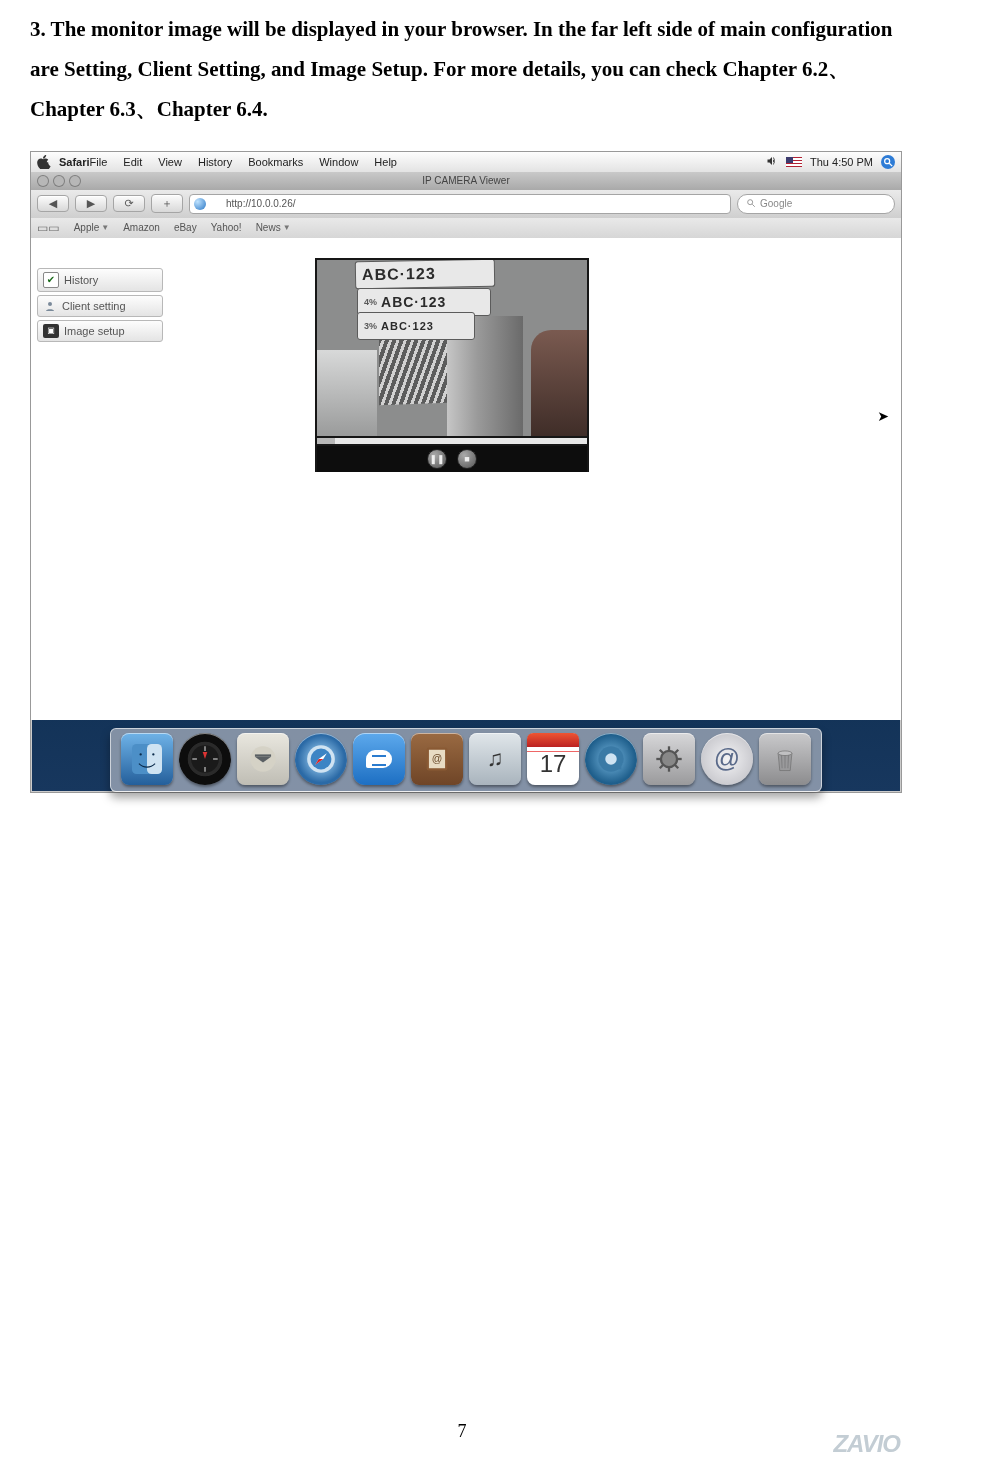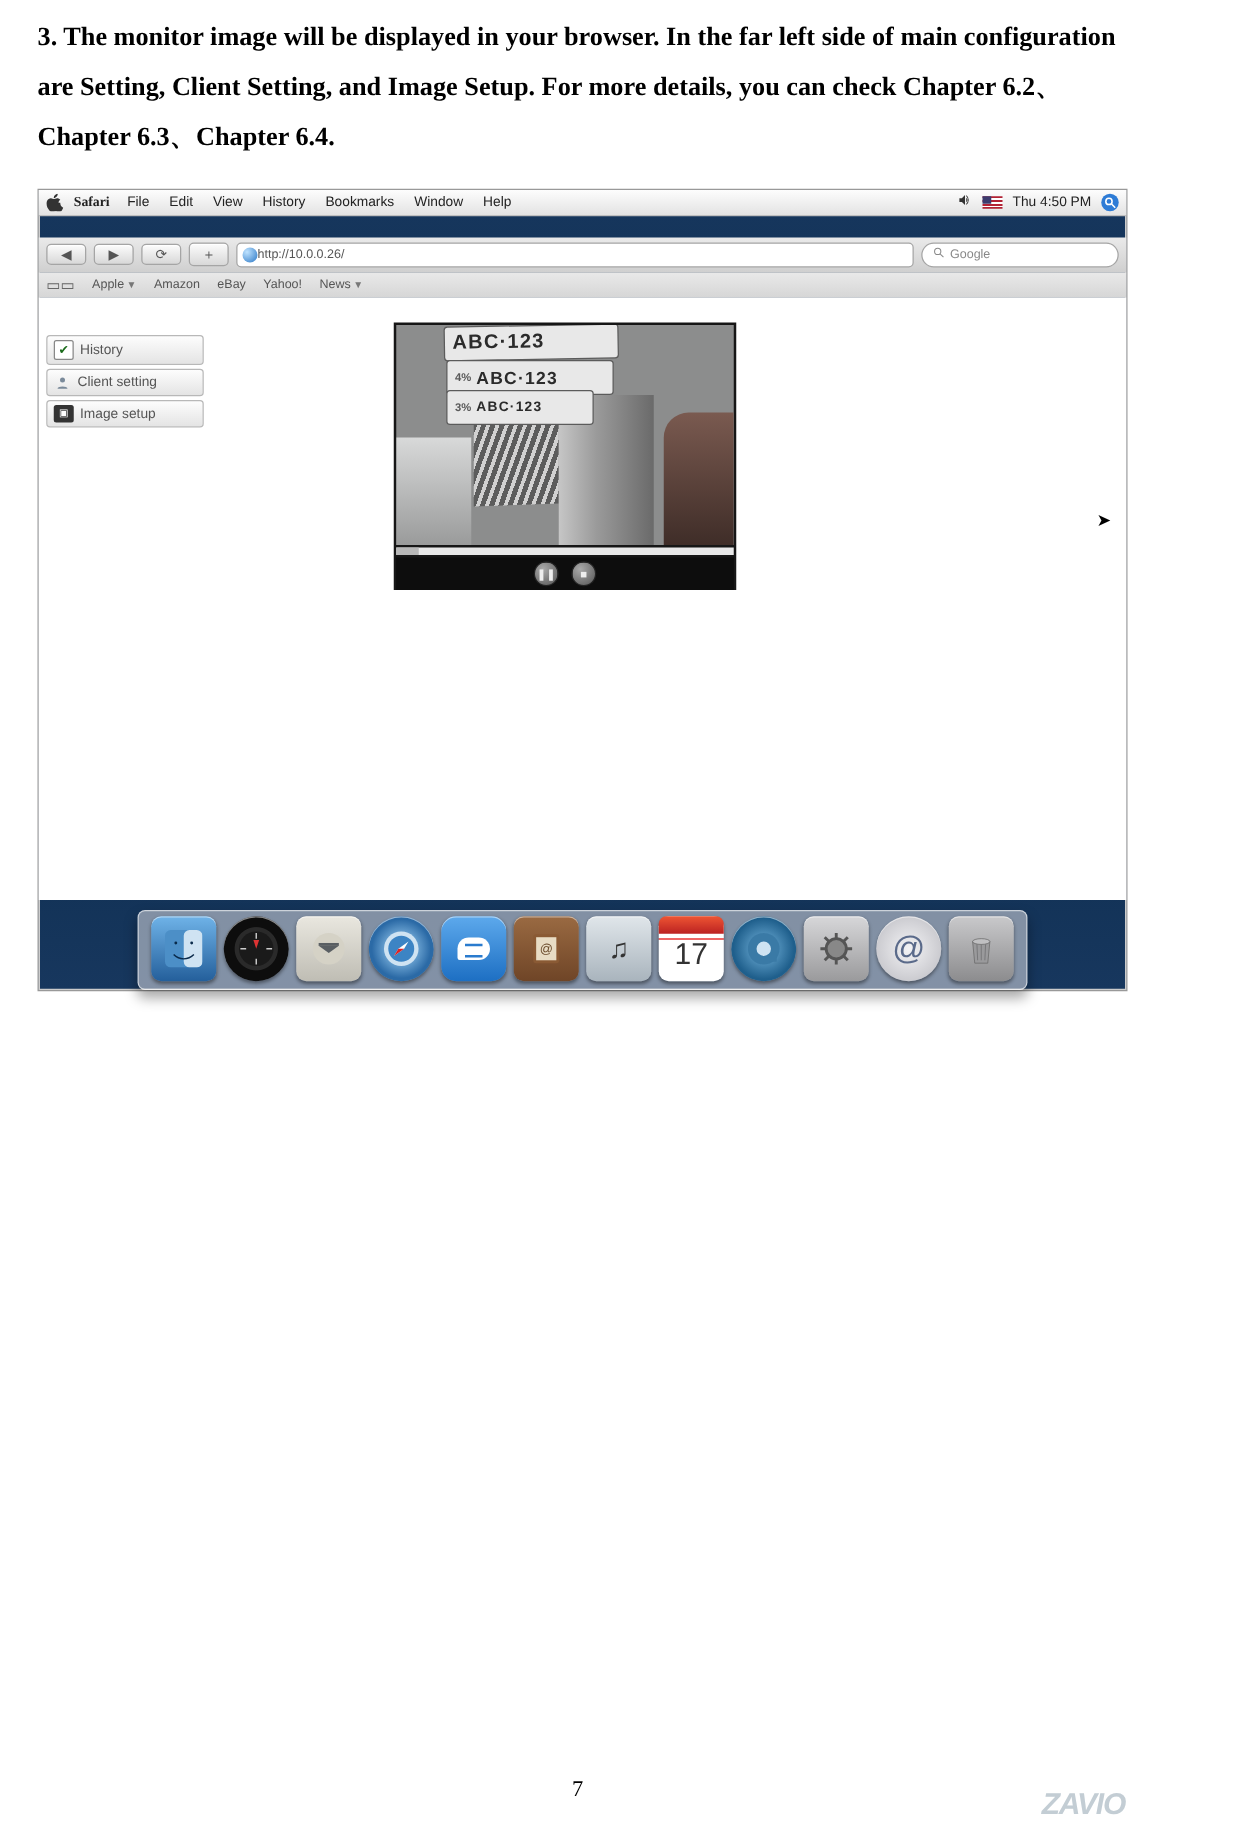--- a/index.html
+++ b/index.html
@@ -2,33 +2,33 @@
 <html><head>
 <meta charset="utf-8">
 <style>
   html,body{margin:0;padding:0;background:#fff;font-family:"Times New Roman",Times,serif;color:#000;}
   .page{width:924px;height:1472px;position:relative;box-sizing:border-box;padding:10px 30px 0 30px;}
   .body-text{font-size:21px;font-weight:bold;line-height:1.9;margin-top:0;}
   .figure{margin-top:18px;width:870px;height:640px;border:1px solid #999;background:linear-gradient(#17375e,#0a2a4a 40%,#0a2a4a 60%,#17375e);box-shadow:0 0 0 1px #ccc inset;position:relative;font-family:"Lucida Grande",Arial,sans-serif;}
   
   .menubar{position:absolute;top:0;left:0;right:0;height:20px;background:linear-gradient(#fdfdfd,#e3e3e3);border-bottom:1px solid #bfbfbf;display:flex;align-items:center;font-size:11px;color:#222;}
   .apple-logo{width:14px;height:14px;margin:0 8px 0 6px;display:inline-block;}
-  .menubar span.app{font-weight:bold;margin-right:14px;font-family:Liberation Serif, serif;}
+  .menubar span.app{font-weight:bold;}
   .menubar span.mi{margin-right:16px;}
   .menubar .right{margin-left:auto;margin-right:6px;display:flex;align-items:center;gap:8px;}
   .spotlight{width:14px;height:14px;border-radius:50%;background:#2e7cd6;display:inline-flex;align-items:center;justify-content:center;color:#fff;font-size:10px;}
   
   .titlebar{position:absolute;top:20px;left:0;right:0;height:18px;background:linear-gradient(#c9c9c9,#a9a9a9);color:#444;font-size:10px;display:flex;align-items:center;justify-content:center;border-bottom:1px solid #9a9a9a;}
   .traffic{position:absolute;left:6px;display:flex;gap:4px;}
   .dot{width:10px;height:10px;border-radius:50%;border:1px solid rgba(0,0,0,.3);}
   .dot.g{background:#b7b7b7;} 
   
   .toolbar{position:absolute;top:38px;left:0;right:0;height:28px;background:linear-gradient(#eaeaea,#cfcfcf);border-bottom:1px solid #b5b5b5;display:flex;align-items:center;padding:0 6px;gap:6px;font-size:11px;color:#555;}
   .tbtn{background:linear-gradient(#fcfcfc,#d8d8d8);border:1px solid #a5a5a5;border-radius:4px;padding:1px 8px;min-width:14px;text-align:center;box-shadow:inset 0 1px 0 #fff;}
-  .addr{flex:1;background:#fff;border:1px solid #a5a5a5;border-radius:4px;height:18px;padding:0 4px;display:flex;align-items:center;gap:0;font-size:10px;color:#555;}
+  .addr{flex:1;background:#fff;border:1px solid #a5a5a5;border-radius:4px;height:18px;padding:0 4px;display:flex;align-items:center;gap:20px;font-size:10px;color:#555;}
   .globe{width:12px;height:12px;border-radius:50%;background:radial-gradient(circle at 30% 30%,#bfe3ff,#2a77c5);} 
   .search{width:140px;background:#fff;border:1px solid #a5a5a5;border-radius:10px;height:18px;padding:0 8px;display:flex;align-items:center;font-size:10px;color:#888;}
   .search .mag{margin-right:4px;color:#777;}
   
   .bkbar{position:absolute;top:66px;left:0;right:0;height:20px;background:linear-gradient(#e9e9e9,#d6d6d6);border-bottom:1px solid #b5b5b5;display:flex;align-items:center;padding:0 6px;gap:14px;font-size:10px;color:#555;}
   .bkicon{font-size:12px;color:#666;}
   .bk{display:inline-flex;align-items:center;gap:2px;}
   .caret{font-size:8px;color:#777;}
   
   .content{position:absolute;top:86px;left:0;right:0;bottom:72px;background:#fff;}
@@ -117,20 +117,28 @@
       <span>Thu 4:50 PM</span>
       <span class="spotlight">
         <svg width="10" height="10" viewBox="0 0 24 24">
               <circle cx="10" cy="10" r="6" fill="none" stroke="#fff" stroke-width="3"></circle>
               <line x1="15" y1="15" x2="22" y2="22" stroke="#fff" stroke-width="3"></line>
             </svg>
       </span>
     </span>
   </div>
 
+  <div class="titlebar">
+    <span class="traffic">
+      <span class="dot g"></span>
+      <span class="dot g"></span>
+      <span class="dot g"></span>
+    </span>
+    <span>IP CAMERA Viewer</span>
+  </div>
 
   <div class="toolbar">
     <span class="tbtn">◀</span>
     <span class="tbtn">▶</span>
     <span class="tbtn">⟳</span>
     <span class="tbtn">＋</span>
     <span class="addr">
       <span class="globe"></span>
       <span>http://10.0.0.26/</span>
     </span>

